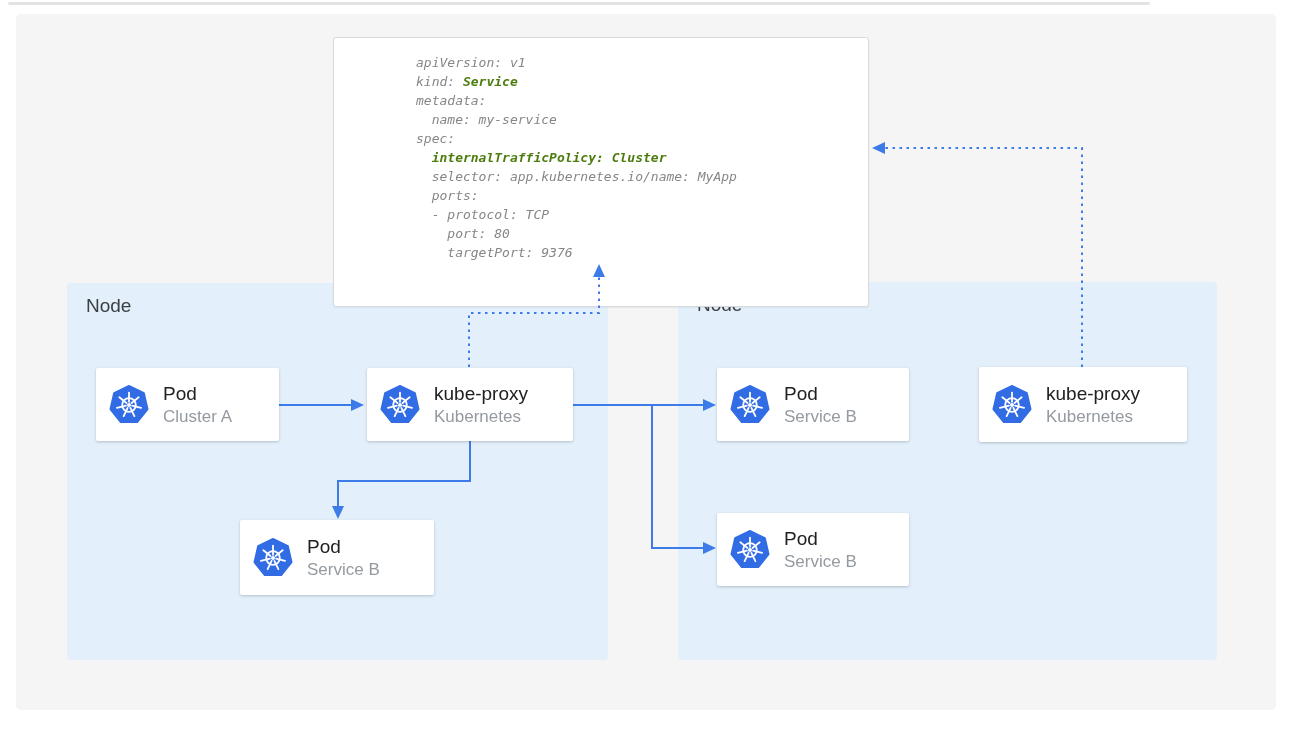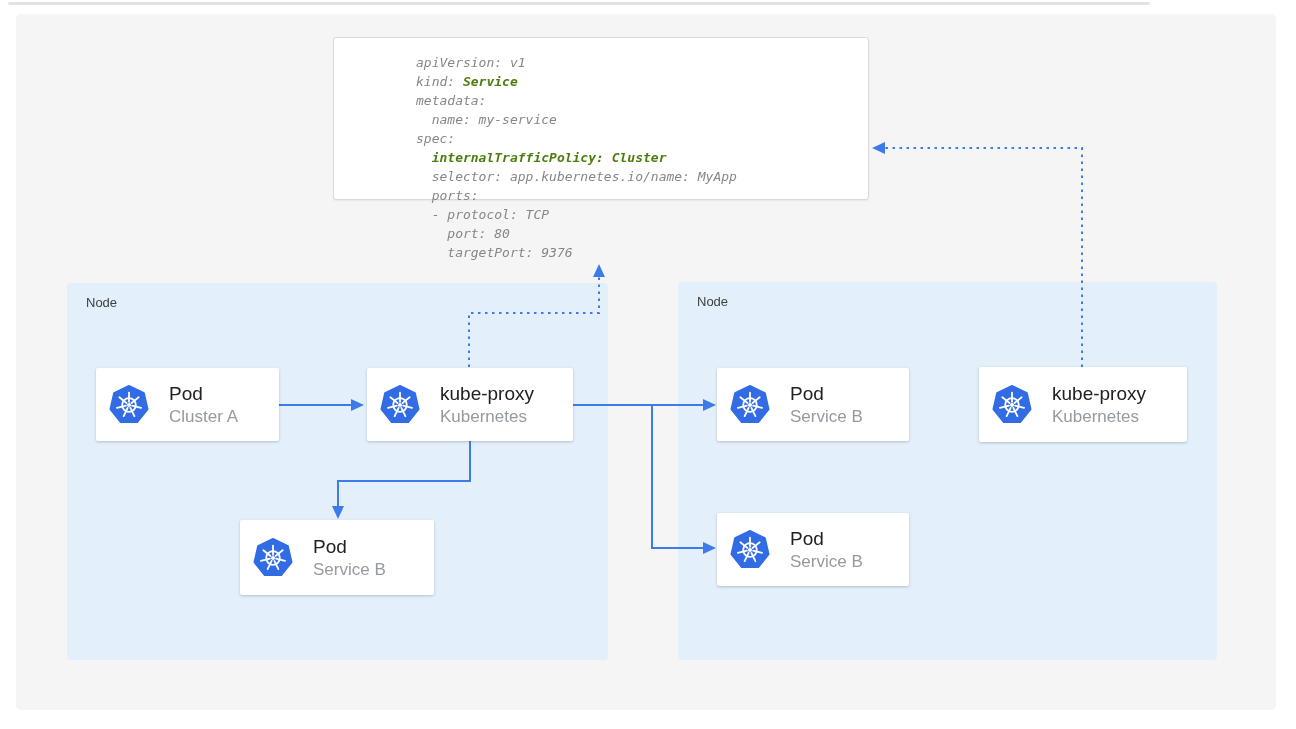--- a/index.html
+++ b/index.html
@@ -13,37 +13,37 @@
   body{font-family:"Liberation Sans",sans-serif}
   .screen{position:relative;width:1296px;height:729px;background:#ffffff;overflow:hidden}
 
   .top-divider{position:absolute;left:8px;top:2px;width:1142px;height:3px;background:#e3e3e3;border-radius:2px}
 
   .canvas{position:absolute;left:16px;top:14px;width:1260px;height:696px;background:var(--canvas-bg);border-radius:5px}
 
   .node{position:absolute;background:var(--node-bg);border-radius:4px}
   .node-left{left:67px;top:283px;width:541px;height:377px}
   .node-right{left:678px;top:282px;width:539px;height:378px}
-  .node-label{position:absolute;left:19px;top:12px;font-size:13px;color:#3c4043}
+  .node-label{position:absolute;left:19px;top:12px;font-size:19px;color:#3c4043}
 
-  .yaml-panel{position:absolute;left:333px;top:37px;width:536px;height:163px;background:#ffffff;
+  .yaml-panel{position:absolute;left:333px;top:37px;width:536px;height:270px;background:#ffffff;
     border:1px solid #d8dadd;border-radius:3px;box-shadow:0 1px 2px rgba(0,0,0,.06)}
   .yaml-code{position:absolute;left:82px;top:15px;font-family:"DejaVu Sans Mono",monospace;
     font-style:italic;font-size:13px;line-height:19px;color:#868686;white-space:pre}
   .yaml-code .b{font-weight:bold;color:#4d7c0f}
 
   .wires{position:absolute;left:0;top:0;width:1296px;height:729px;pointer-events:none}
   .wire{stroke:var(--accent);stroke-width:2;fill:none}
   .wire-dotted{stroke:var(--accent);stroke-width:2;fill:none;stroke-dasharray:2.5 4.5}
   .arrowhead{fill:var(--accent);stroke:none}
 
   .card{position:absolute;display:flex;align-items:center;background:var(--card-bg);border-radius:2px;
     box-shadow:0 1px 3px rgba(60,64,67,.28)}
   .k8s-icon{width:40px;height:42px;margin-left:13px;flex:none}
-  .card-text{margin-left:20px}
+  .card-text{margin-left:14px}
   .card-title{font-size:19px;line-height:25px;color:#212121}
   .card-subtitle{font-size:17px;line-height:22px;color:#949aa0}
 
   .card-pod-a{left:96px;top:368px;width:183px;height:73px}
   .card-kube-proxy-left{left:367px;top:368px;width:206px;height:73px}
   .card-pod-b-left{left:240px;top:520px;width:194px;height:75px}
   .card-pod-b-right-top{left:717px;top:368px;width:192px;height:73px}
   .card-pod-b-right-bottom{left:717px;top:513px;width:192px;height:73px}
   .card-kube-proxy-right{left:979px;top:367px;width:208px;height:75px}
 </style>

